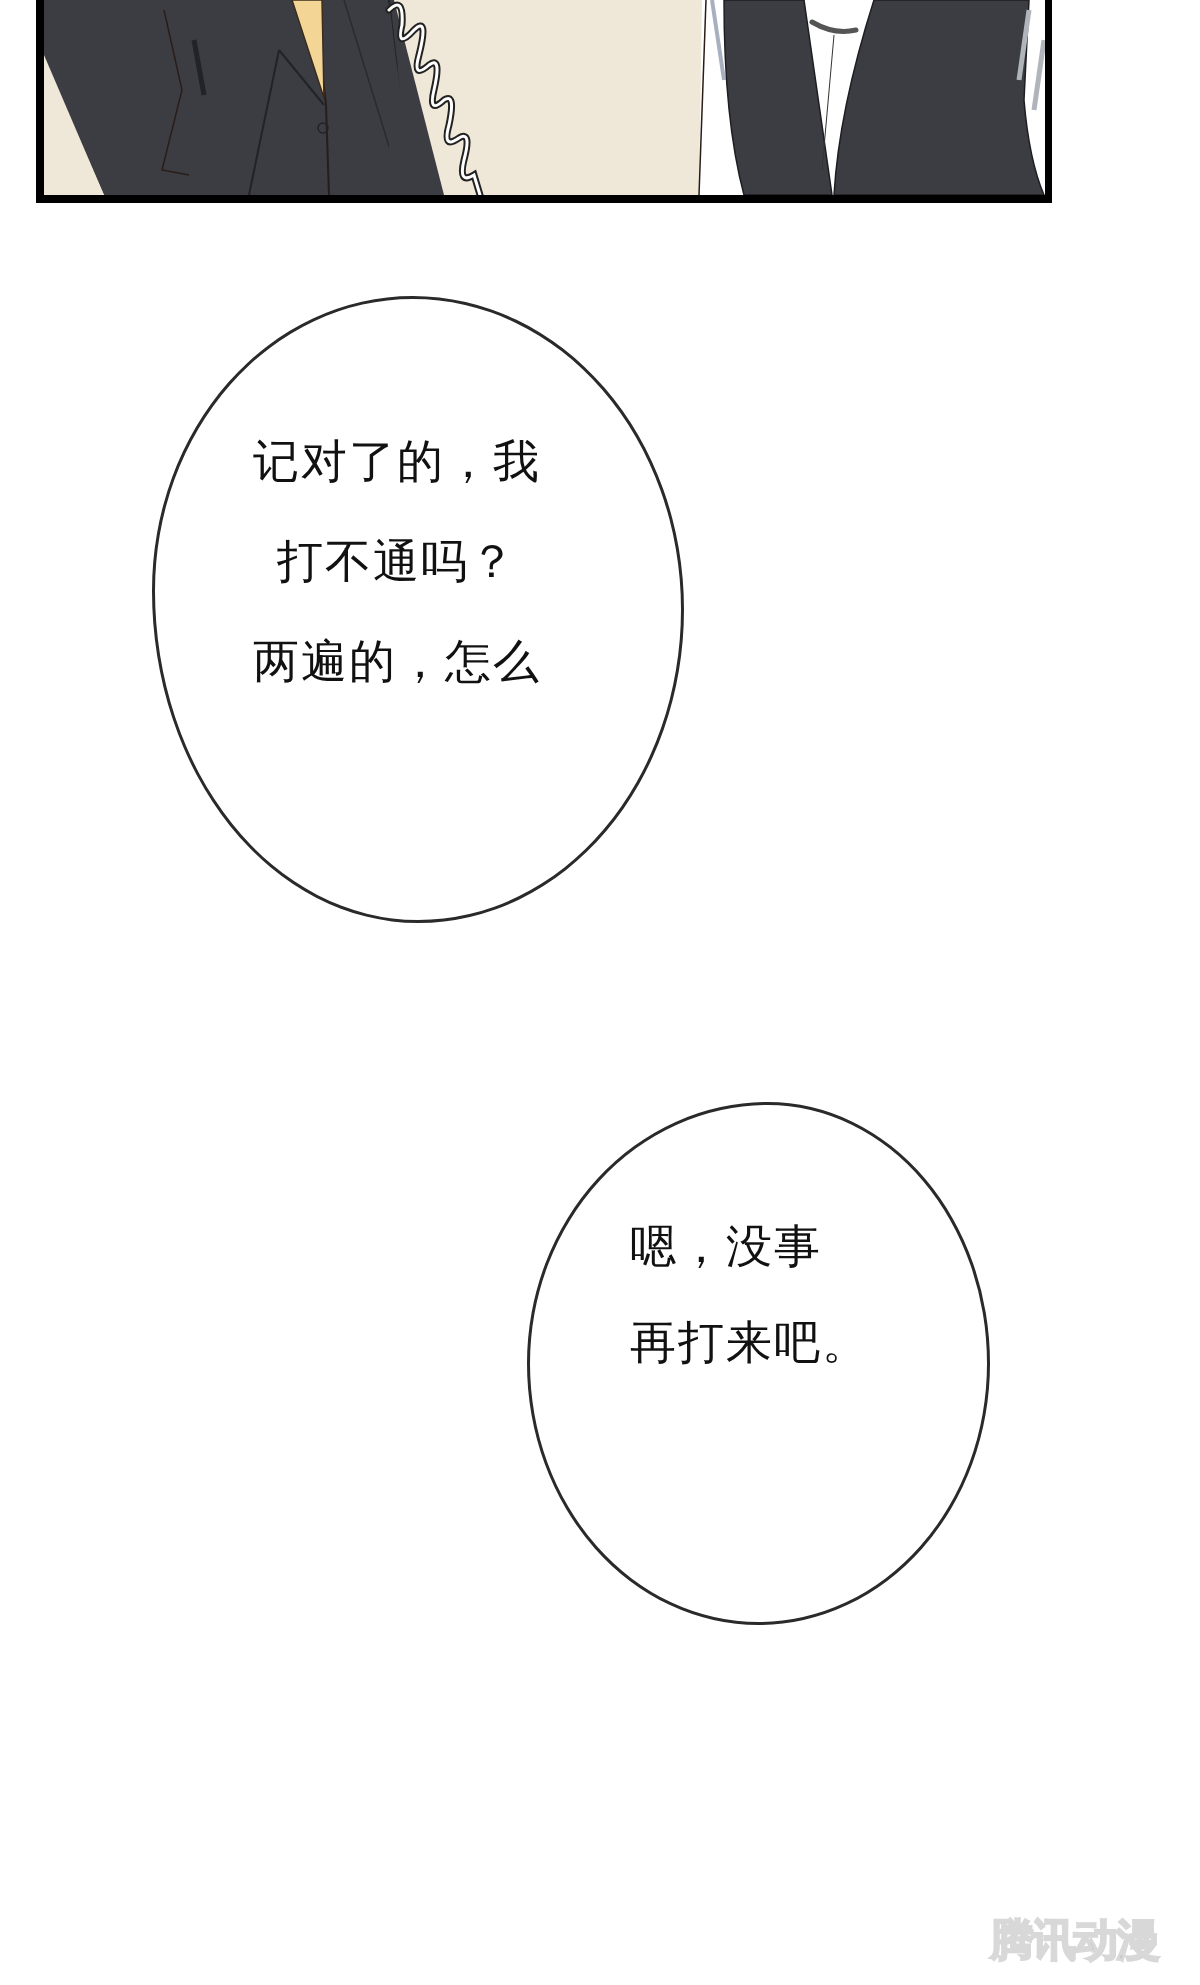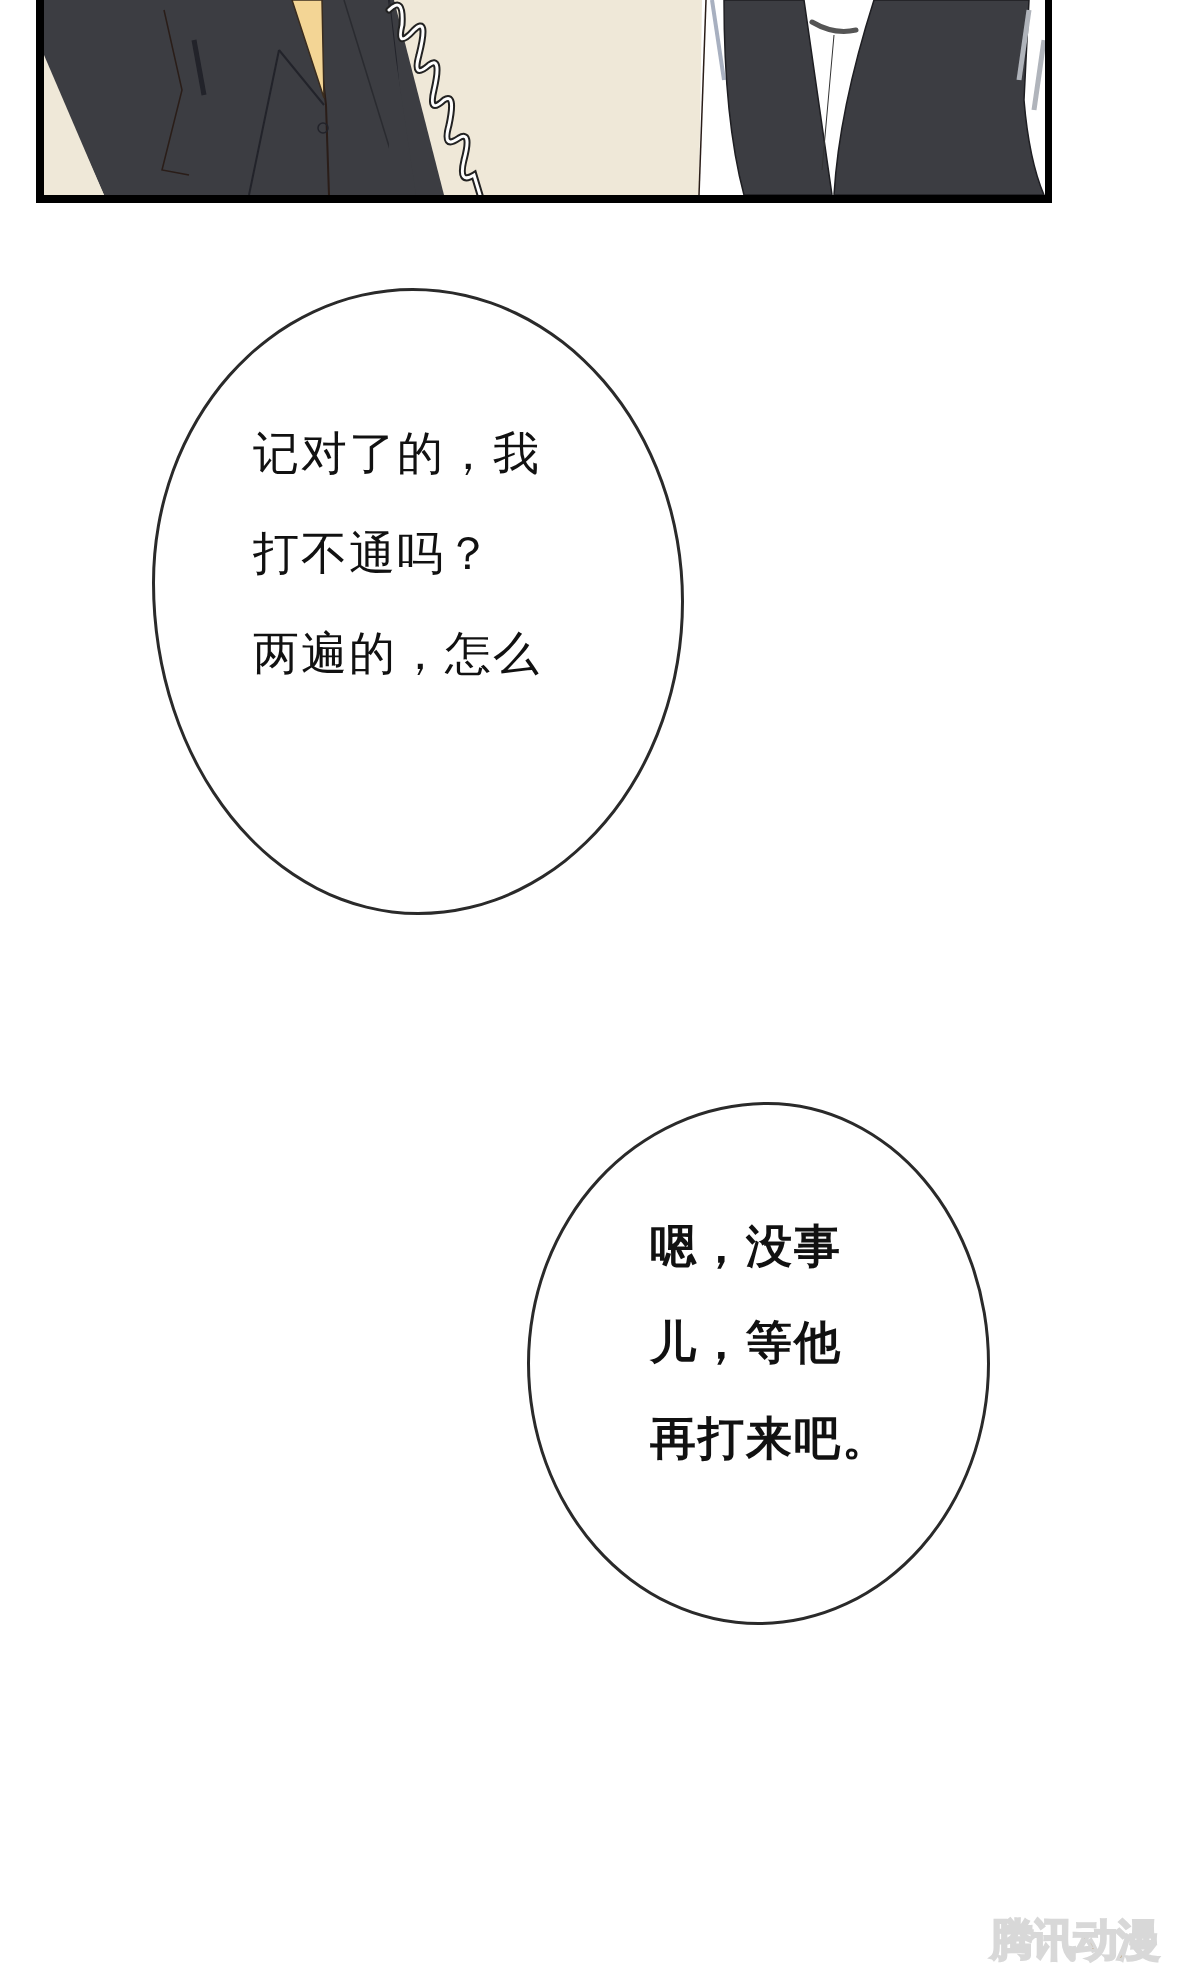--- a/index.html
+++ b/index.html
@@ -14,28 +14,28 @@
   }
   .panel-art {
     position: absolute; left: 8px; top: 0; width: 1001px; height: 195px;
     overflow: hidden; background: #efe8d8;
   }
   .panel-art svg { position: absolute; left: 0; top: 0; }
   .bubble {
     position: absolute; box-sizing: border-box;
     border: 3px solid #2a2a2a; border-radius: 50%; background: #fff;
   }
-  .bubble-1 { left: 152px; top: 288px; width: 532px; height: 627px; border-radius: 49% 51% 50% 50% / 47% 50% 50% 53%; }
+  .bubble-1 { left: 152px; top: 296px; width: 532px; height: 627px; border-radius: 49% 51% 50% 50% / 47% 50% 50% 53%; text-align: center; }
   .bubble-2 { left: 527px; top: 1102px; width: 463px; height: 523px; border-radius: 52% 48% 50% 50% / 50% 50% 50% 50%; }
   .bubble-text {
     position: absolute; margin: 0; color: #111;
     font-size: 46px; letter-spacing: 2px; white-space: nowrap;
   }
   .bubble-1 .bubble-text { left: 98px; top: 112px; line-height: 100px; }
-  .bubble-2 .bubble-text { left: 120px; top: 93px; line-height: 96px; font-weight: bold; }
+  .bubble-2 .bubble-text { left: 100px; top: 93px; line-height: 96px; }
   .line { display: block; }
   .watermark {
     position: absolute; left: 990px; top: 1914px; width: 190px; height: 52px;
     font-size: 44px; font-weight: bold; letter-spacing: -2px; line-height: 52px;
     color: #a16207; -webkit-text-stroke: 2px #d8d8d8; white-space: nowrap;
   }
 </style>
 </head>
 <body>
 
@@ -87,18 +87,17 @@
   <p class="bubble-text">
     <span class="line">记对了的，我</span>
     <span class="line">打不通吗？</span>
     <span class="line">两遍的，怎么</span>
   </p>
 </div>
 
 <div class="bubble bubble-2">
   <p class="bubble-text">
     <span class="line">嗯，没事</span>
-    <span class="line">儿，等他</span>
     <span class="line">再打来吧。</span>
   </p>
 </div>
 
 <div class="watermark">腾讯动漫</div>
 
 </body></html>

